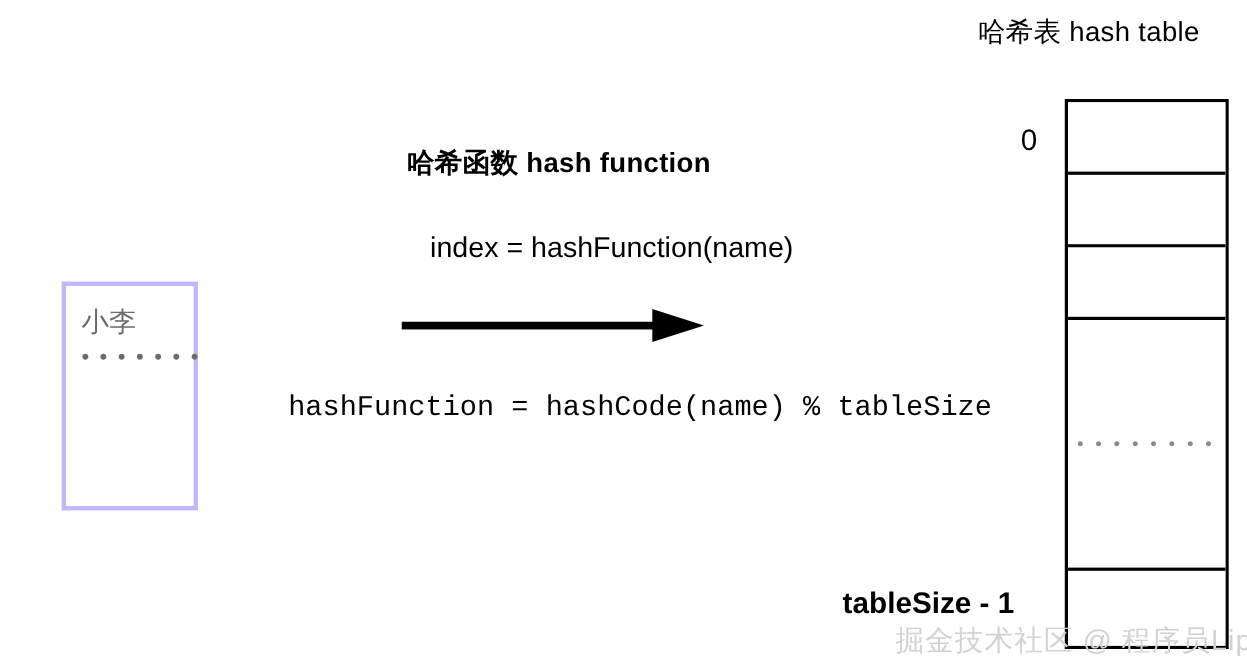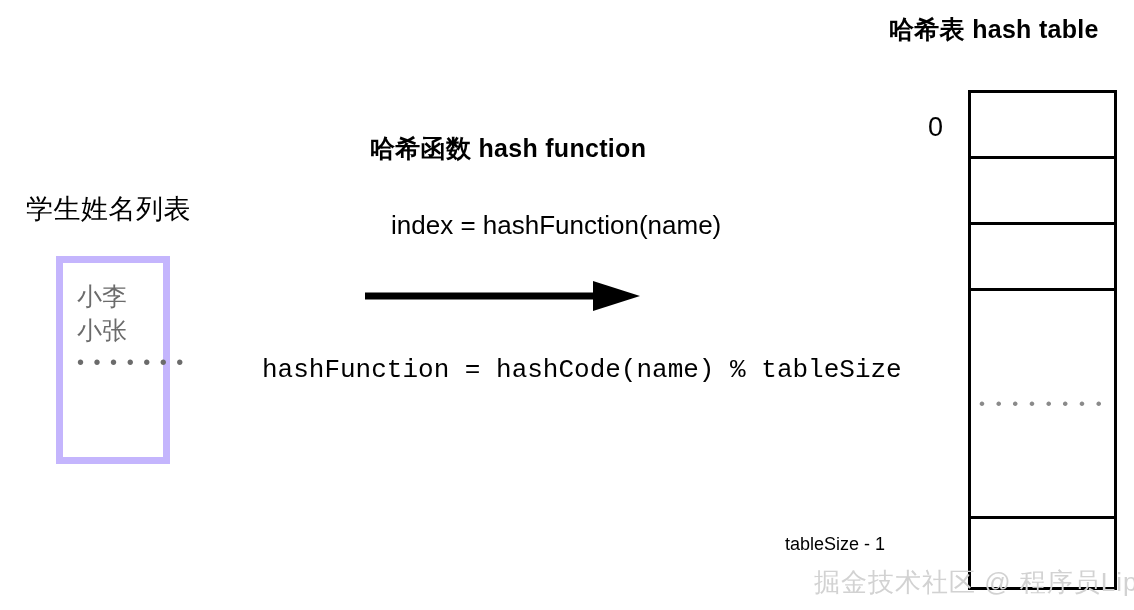--- a/index.html
+++ b/index.html
@@ -32,23 +32,23 @@
     left: 26px;
     top: 196px;
     font-size: 27px;
     font-weight: 400;
     letter-spacing: 0.5px;
   }
   #names-box {
     position: absolute;
     left: 56px;
     top: 256px;
-    width: 114px;
+    width: 124px;
     height: 208px;
-    border: 7px solid #c4b5fd;
+    border: 4px solid #c4b5fd;
     box-sizing: border-box;
     background: #ffffff;
   }
   #names-list {
     position: absolute;
     left: 14px;
     top: 16px;
     width: 90px;
   }
   .name-item {
@@ -94,21 +94,21 @@
     top: 278px;
     width: 275px;
     height: 36px;
   }
 
   
   #ht-title {
     left: 889px;
     top: 17px;
     font-size: 25px;
-    font-weight: 700;
+    font-weight: 400;
     letter-spacing: 0.3px;
   }
   #hash-table {
     position: absolute;
     left: 968px;
     top: 90px;
     width: 149px;
     height: 500px;
     box-sizing: border-box;
     border: 3px solid #000000;
@@ -140,49 +140,47 @@
   }
 
   
   #label-zero {
     left: 928px;
     top: 114px;
     font-size: 27px;
     font-weight: 400;
   }
   #label-tablesize {
-    left: 785px;
+    left: 766px;
     top: 535px;
-    font-size: 18px;
-    font-weight: 400;
+    font-size: 27px;
+    font-weight: 700;
   }
 
   
   #watermark {
     position: absolute;
     left: 814px;
     top: 565px;
     font-size: 26px;
     color: #d2d2d2;
     white-space: nowrap;
     letter-spacing: 1px;
     pointer-events: none;
   }
 </style>
 </head>
 <body>
 
 <div id="canvas">
 
-  <div class="txt" id="names-title">学生姓名列表</div>
 
   <div id="names-box">
     <div id="names-list">
       <div class="name-item">小李</div>
-      <div class="name-item">小张</div>
       <div class="name-dots">• • • • • • •</div>
     </div>
   </div>
 
   <div class="txt" id="hf-title">哈希函数 hash function</div>
 
   <div class="txt" id="hf-formula-1">index = hashFunction(name)</div>
 
   <div id="arrow">
     <svg width="275" height="36" viewBox="0 0 275 36" aria-hidden="true">

